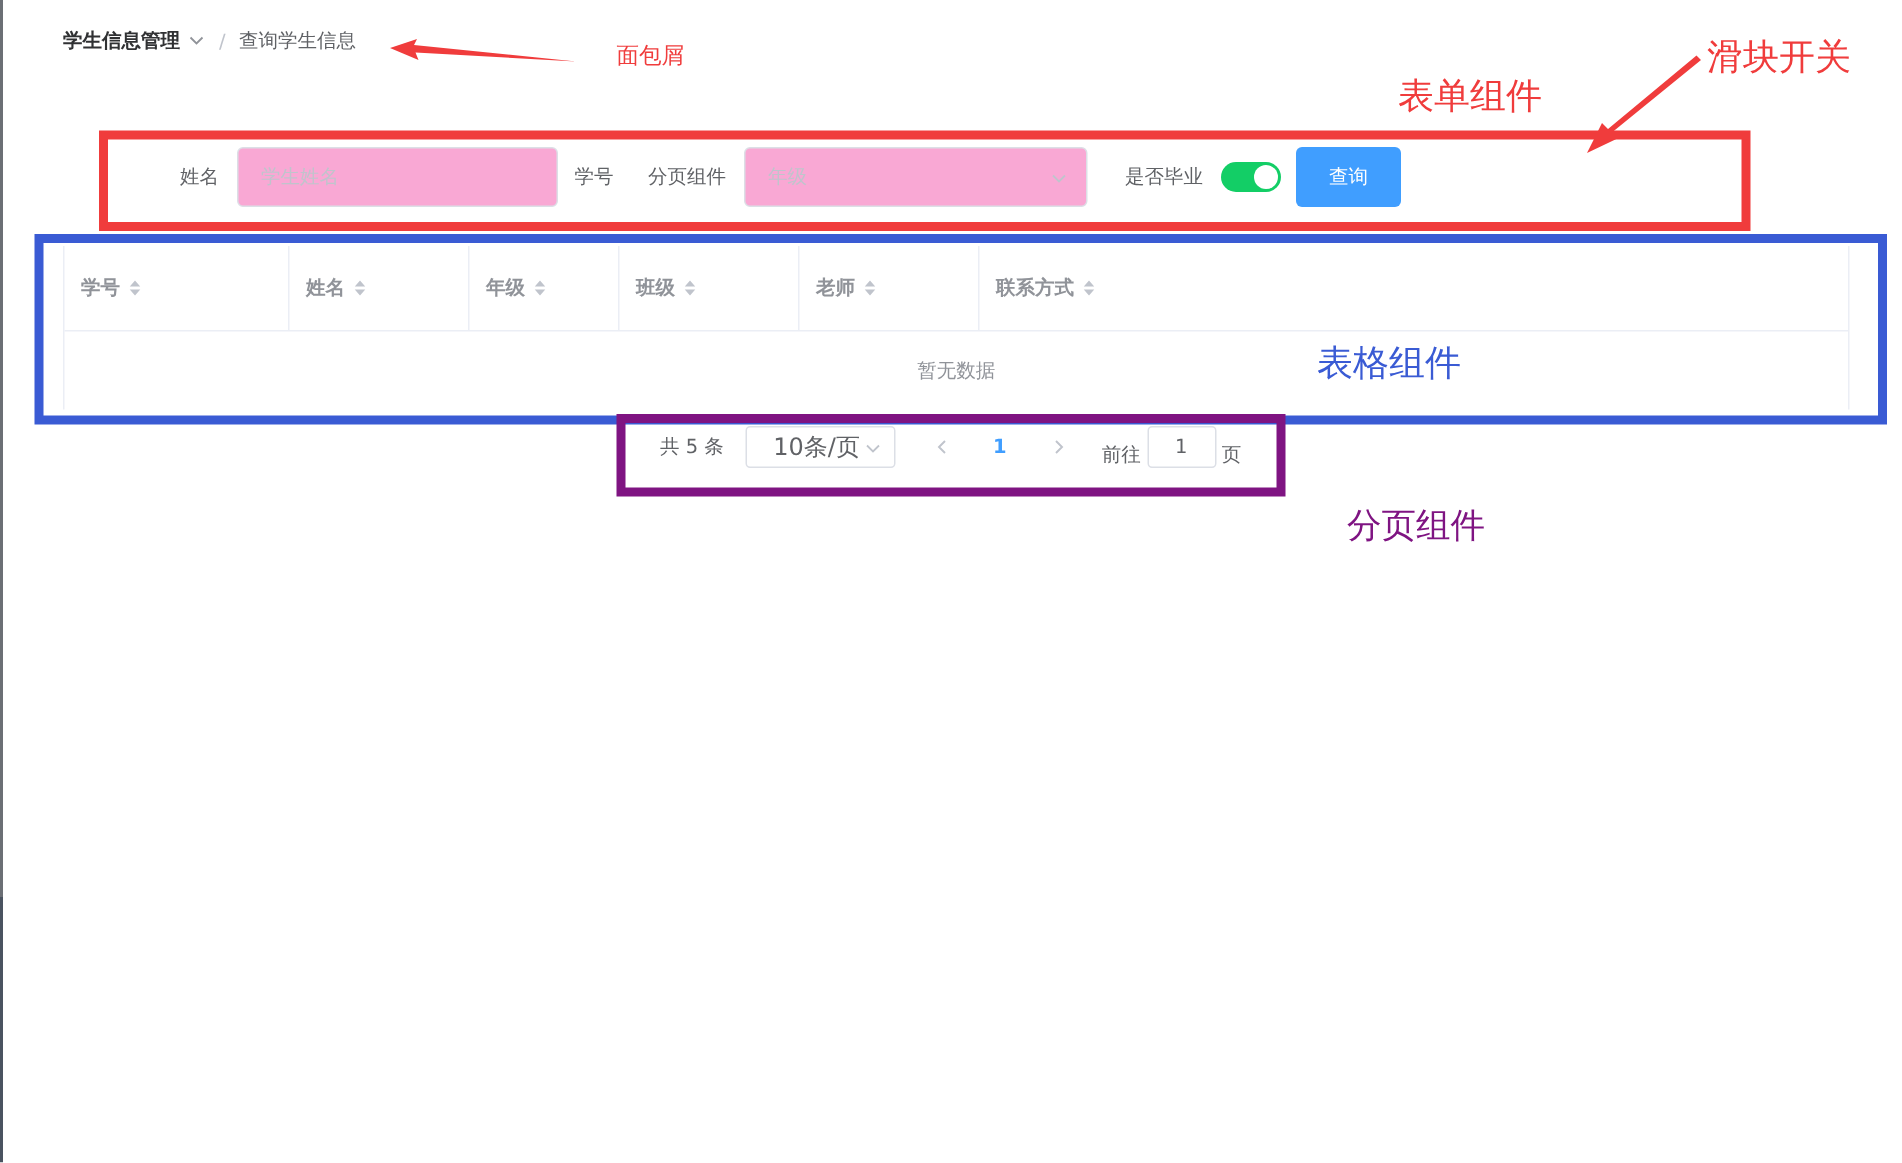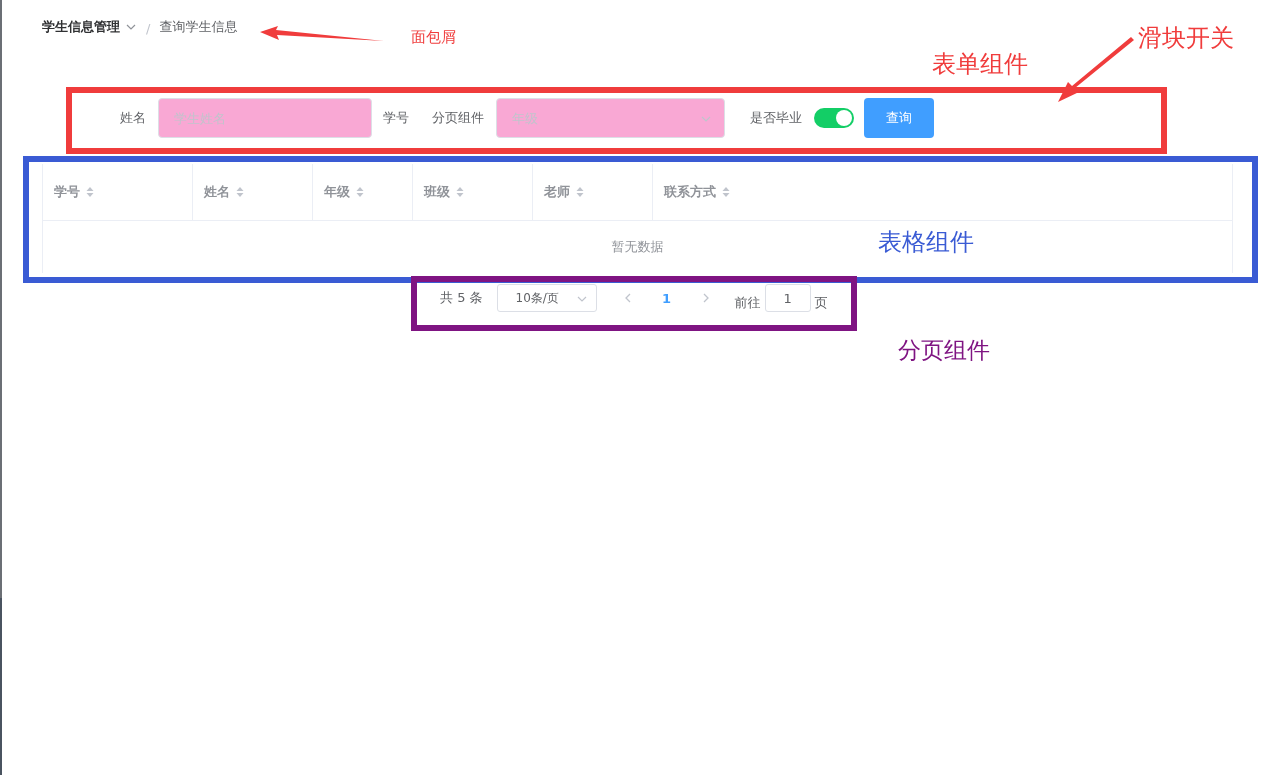--- a/index.html
+++ b/index.html
@@ -42,21 +42,21 @@
     .table { position: absolute; left: 42px; top: 164px; width: 1191px; height: 109px; border-left: 1px solid #ebeef5; border-right: 1px solid #ebeef5; }
     .thead { display: flex; height: 57px; border-bottom: 1px solid #ebeef5; }
     .th { height: 56px; border-right: 1px solid #ebeef5; display: flex; align-items: center; padding-left: 11px; font-size: 13px; font-weight: bold; color: #909399; }
     .th:last-child { border-right: none; }
     .sort-icon { margin-left: 6px; width: 8px; height: 12px; display: inline-block; }
     .empty-row { height: 52px; display: flex; align-items: center; justify-content: center; font-size: 13px; color: #909399; }
 
     
     .pager { position: absolute; left: 440px; top: 284px; height: 28px; display: flex; align-items: center; font-size: 13px; color: #606266; }
     .pager-total { margin-right: 14px; }
-    .pager-size { width: 100px; height: 28px; border: 1px solid #dcdfe6; border-radius: 3px; position: relative; display: flex; align-items: center; padding-left: 18px; font-size: 12px; color: #606266; }
+    .pager-size { width: 100px; height: 28px; border: 1px solid #dcdfe6; border-radius: 3px; position: relative; display: flex; align-items: center; padding-left: 18px; font-size: 16px; color: #606266; }
     .pager-size .select-arrow { top: 8px; right: 8px; }
     .pager-prev, .pager-next { width: 30px; height: 28px; display: flex; align-items: center; justify-content: center; }
     .pager-prev { margin-left: 16px; }
     .pager-num { width: 48px; height: 28px; display: flex; align-items: center; justify-content: center; color: #409eff; font-weight: bold; font-size: 13px; }
     .pager-goto { margin-left: 14px; display: flex; align-items: flex-end; }
     .pager-goto-input { width: 46px; height: 28px; border: 1px solid #dcdfe6; border-radius: 3px; margin: 0 4px 0 4px; display: flex; align-items: center; justify-content: center; font-size: 13px; }
   </style>
 </head>
 <body>
 

